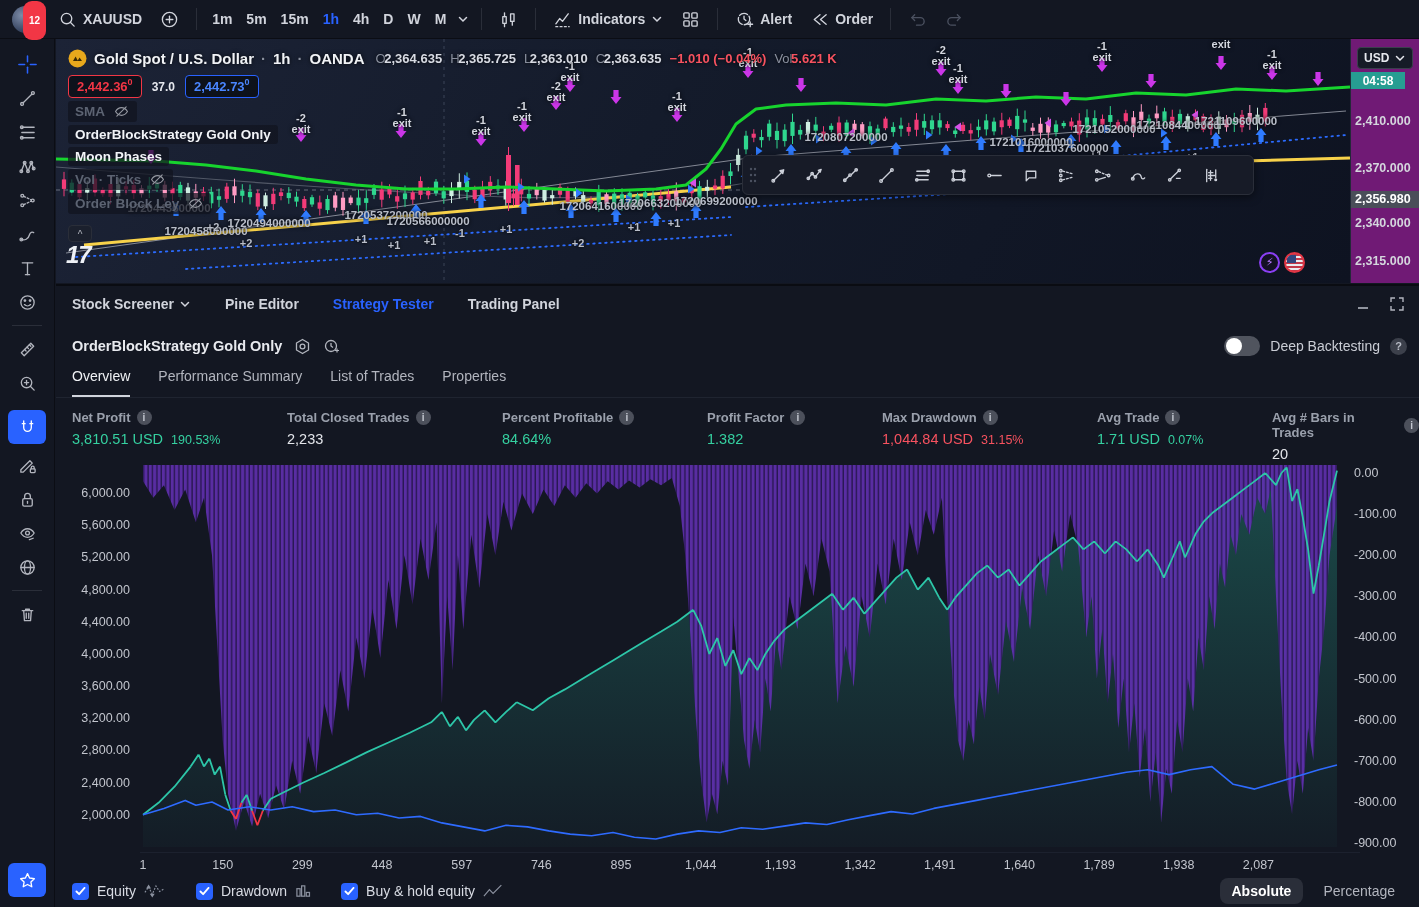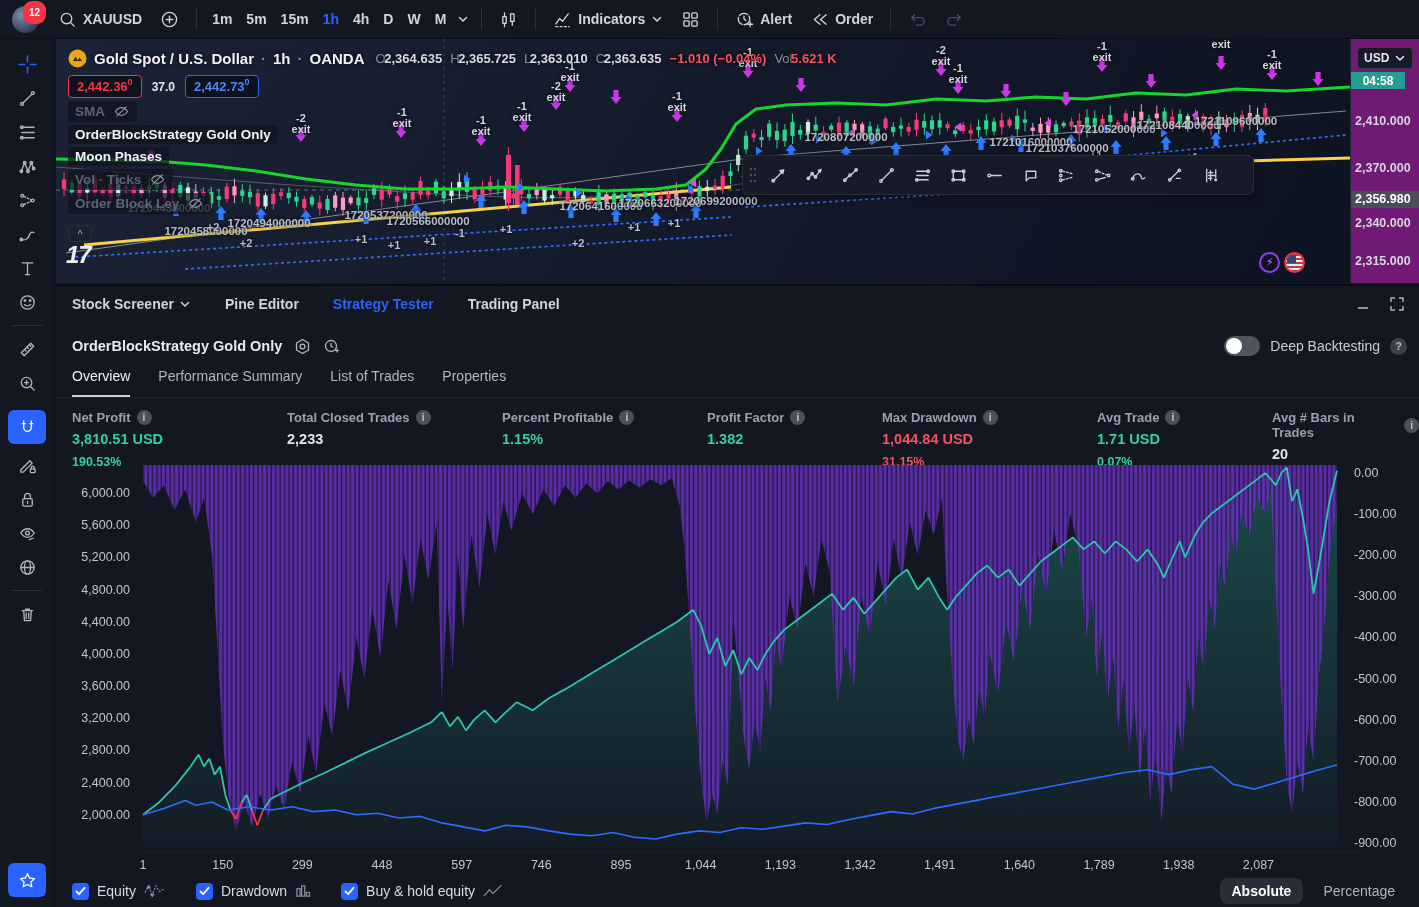--- a/index.html
+++ b/index.html
@@ -14,21 +14,21 @@
   .tb-btn{display:flex;align-items:center;gap:6px;padding:0 9px;height:30px;border-radius:4px;
           color:#d1d4dc;font-size:14px;font-weight:700;cursor:pointer;background:transparent;border:0;}
   .tb-btn .i{display:flex;}
   .tf{padding:0 7px;height:26px;border:0;background:transparent;color:#d1d4dc;font-size:14px;
       font-weight:700;border-radius:4px;cursor:pointer;}
   .tf.active{color:#2962ff;}
   .dim{color:#4b5160;}
   #avatar-wrap{position:relative;margin:0 10px 0 12px;flex:0 0 auto;}
   #avatar{width:27px;height:27px;border-radius:50%;background:radial-gradient(circle at 35% 35%,#7d8ca8,#3c4a66 60%,#20283c);}
   #avatar-badge{position:absolute;top:-5px;right:-7px;min-width:17px;height:23px;border-radius:9px;background:#f23645;
-      color:#fff;font-size:10px;font-weight:700;display:flex;align-items:center;justify-content:center;padding:0 3px;}
+      color:#fff;font-size:10px;font-weight:700;display:flex;align-items:center;justify-content:center;padding:8px 3px;}
   .i svg{display:block;}
 
   
   #leftrail{position:absolute;left:0;top:39px;width:55px;height:868px;background:#131722;border-right:1px solid #0b0d14;
             display:flex;flex-direction:column;align-items:center;padding-top:8px;box-sizing:border-box;z-index:25;}
   .rail-btn{width:38px;height:34px;display:flex;align-items:center;justify-content:center;color:#b2b5be;
             border-radius:6px;cursor:pointer;flex:0 0 auto;}
   .rail-btn.blue{color:#2962ff;}
   .rail-btn.fill-blue{background:#2962ff;color:#fff;}
   .rail-div{width:30px;height:1px;background:#2a2e39;margin:6px 0;flex:0 0 auto;}
@@ -99,21 +99,21 @@
   #toggle::after{content:"";position:absolute;left:2px;top:2px;width:16px;height:16px;border-radius:50%;background:#fff;}
   #dbt-label{font-size:14px;color:#c9ccd4;font-weight:400;}
   .qmark{width:17px;height:17px;border-radius:50%;background:#3c404b;color:#b8bcc6;font-size:11px;font-weight:700;
       display:flex;align-items:center;justify-content:center;cursor:pointer;}
   #subtabs{position:absolute;left:0px;top:82px;width:100%;height:30px;border-bottom:1px solid #1f2430;display:flex;gap:28px;padding-left:16px;box-sizing:border-box;}
   .stab{font-size:14px;color:#b2b5be;font-weight:400;padding-bottom:9px;cursor:pointer;border-bottom:2px solid transparent;}
   .stab.active{color:#f0f2f5;border-bottom-color:#d1d4dc;}
   #metrics{position:absolute;left:0;top:118px;width:100%;height:56px;}
   .metric{position:absolute;top:6px;}
   .m-label{font-size:13px;color:#9aa0ac;font-weight:700;display:flex;align-items:center;gap:6px;}
-  .m-vals{margin-top:6px;font-size:14.5px;font-weight:700;display:flex;align-items:baseline;gap:8px;flex-direction:column;}
+  .m-vals{margin-top:6px;font-size:14.5px;font-weight:400;display:flex;align-items:baseline;gap:8px;}
   .m-sec{font-size:12.5px;}
   .c-pos{color:#35d0a0;} .c-neg{color:#f7525f;} .c-plain{color:#e3e5ea;}
   .info{width:15px;height:15px;border-radius:50%;background:#4c505b;color:#c3c7d0;font-size:10px;font-weight:700;
       display:flex;align-items:center;justify-content:center;font-style:normal;}
   #eq-wrap{position:absolute;left:84px;top:179px;width:1200px;height:382px;}
   .ax-label{position:absolute;font-size:12.5px;color:#c2c5cd;white-space:nowrap;}
   #eq-left-axis .ax-label{right:8px;}
   #x-axis .ax-label{transform:translateX(-50%);}
   #eq-left-axis{position:absolute;left:0;top:179px;width:82px;height:382px;}
   #eq-right-axis{position:absolute;left:1290px;top:179px;width:70px;height:382px;}
@@ -1170,21 +1170,21 @@
           <div class="m-vals">
             <span class="c-plain">2,233</span>
           </div>
         </div>
         <div class="metric" style="left: 446px;">
           <div class="m-label">
             <span>Percent Profitable</span>
             <span class="info">i</span>
           </div>
           <div class="m-vals">
-            <span class="c-pos">1.15%</span>
+            <span class="c-pos">84.64%</span>
           </div>
         </div>
         <div class="metric" style="left: 651px;">
           <div class="m-label">
             <span>Profit Factor</span>
             <span class="info">i</span>
           </div>
           <div class="m-vals">
             <span class="c-pos">1.382</span>
           </div>

